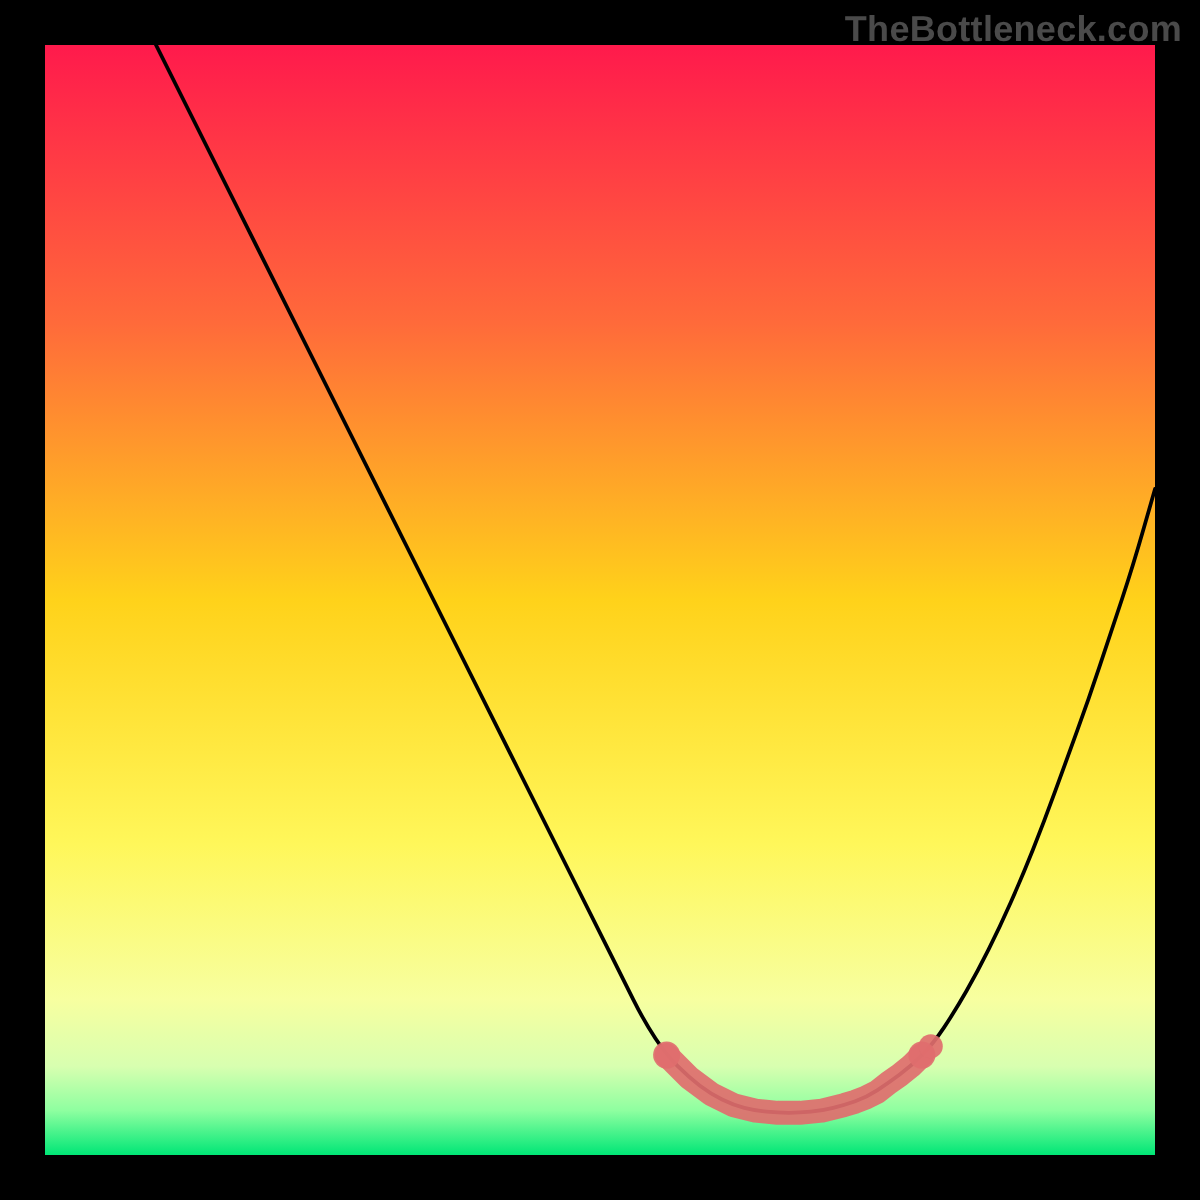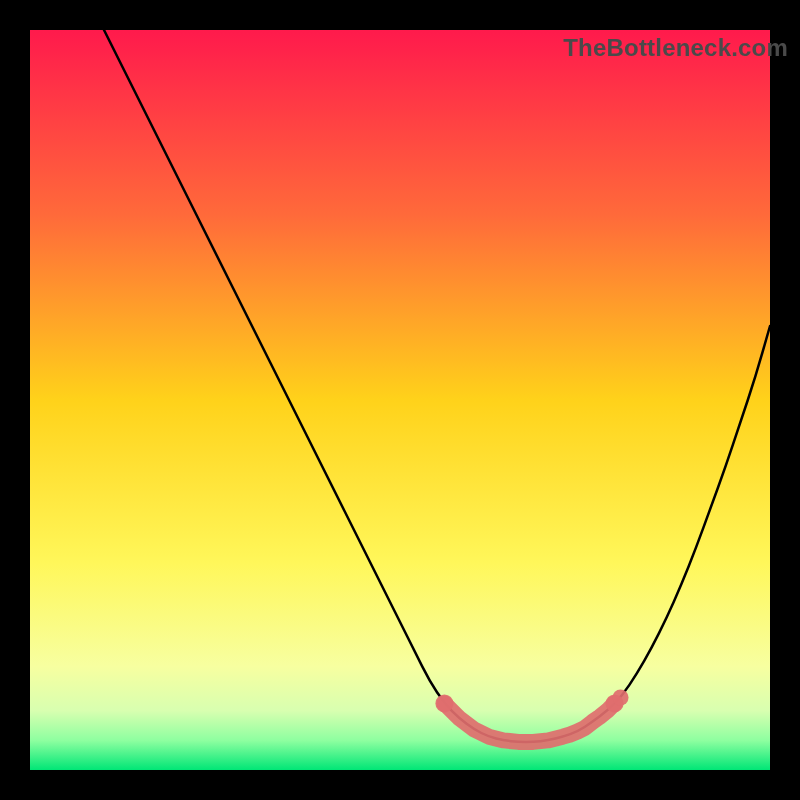--- a/index.html
+++ b/index.html
@@ -19,21 +19,20 @@
   }
   .watermark {
     position: absolute;
     top: 6px;
     right: 12px;
     color: #4a4a4a;
     font-size: 24px;
     font-weight: 600;
     letter-spacing: 0.2px;
     z-index: 10;
-    margin-top: 28px;
   }
   .plot {
     position: absolute;
     left: 30px;
     top: 30px;
     width: 740px;
     height: 740px;
   }
   .plot svg {
     width: 100%;

